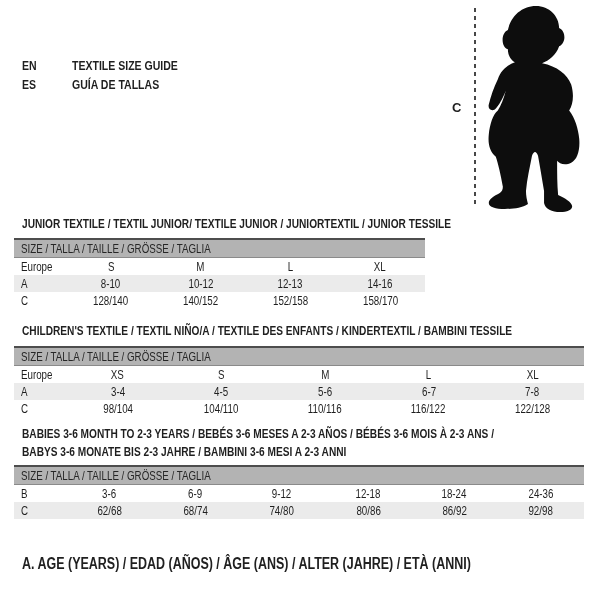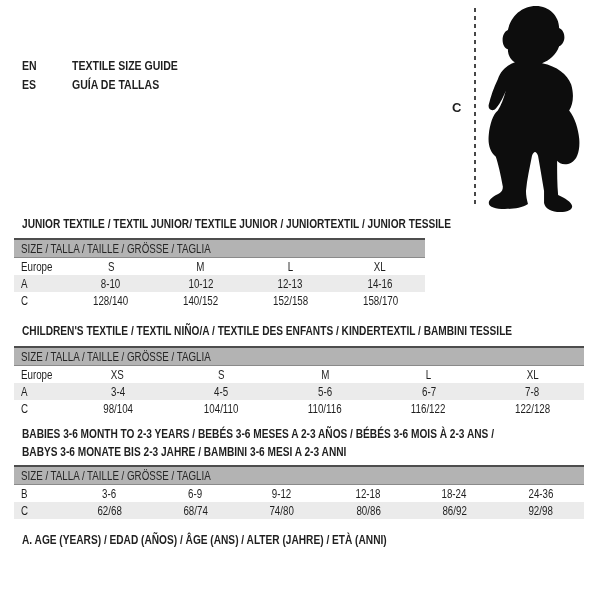--- a/index.html
+++ b/index.html
@@ -39,21 +39,21 @@
   table.size-table td.lbl{text-align:left;padding-left:7px;}
   tr.hdr td{
     background:#b3b3b3;text-align:left;padding-left:7px;height:17px;
     border-top:2px solid #4d4d4d;border-bottom:1px solid #8a8a8a;color:#262626;
   }
   tr.shade td{background:#ebebeb;}
   col.col-label{width:52px;}
 
   
   .footnotes{position:absolute;left:22px;top:530px;}
-  .footnote{height:19px;line-height:19px;font-weight:bold;font-size:13px;white-space:nowrap;}
+  .footnote{height:19px;line-height:19px;font-weight:bold;font-size:16px;white-space:nowrap;margin-top:24px;}
 </style>
 </head>
 <body>
 
 <div class="lang-block">
   <div class="lang-row">
     <span class="lang-code"><span class="cx left">EN</span></span>
     <span class="cx left">TEXTILE SIZE GUIDE</span>
   </div>
   <div class="lang-row">

